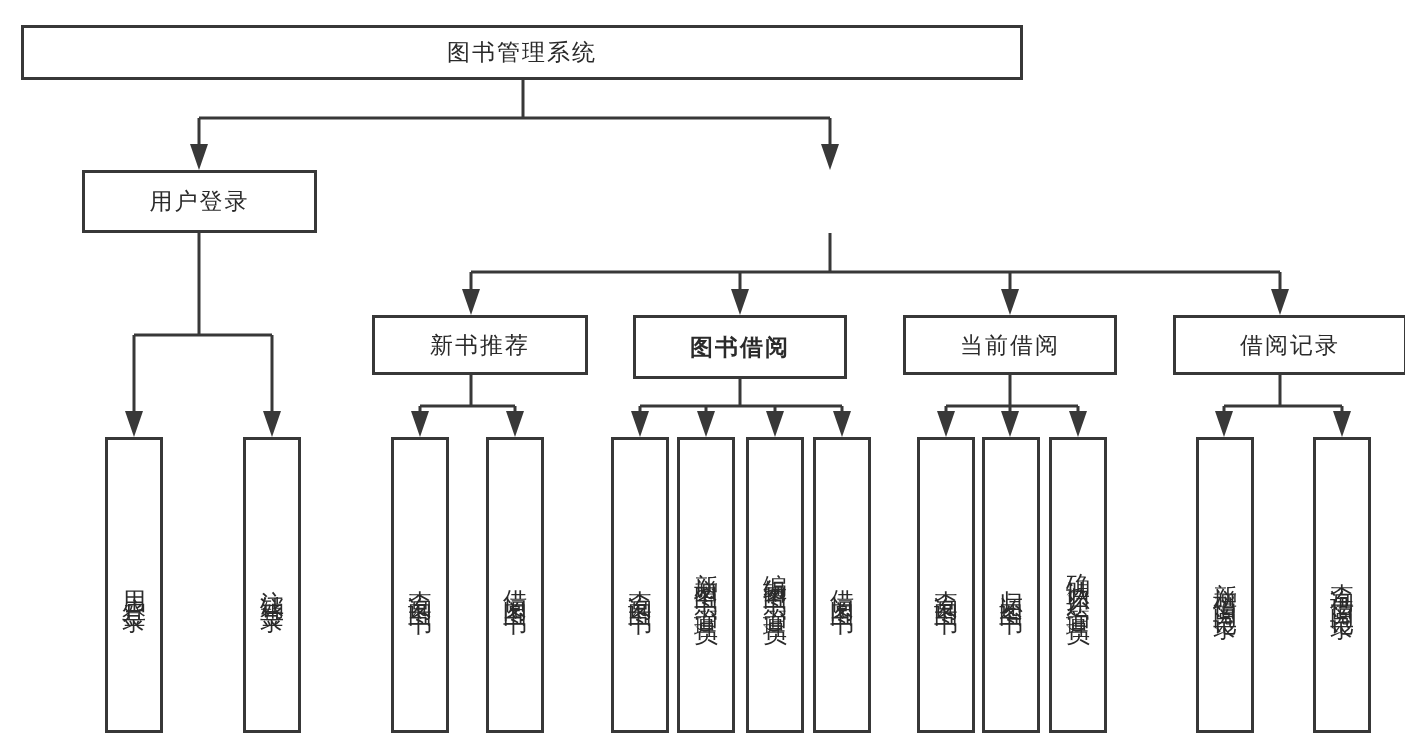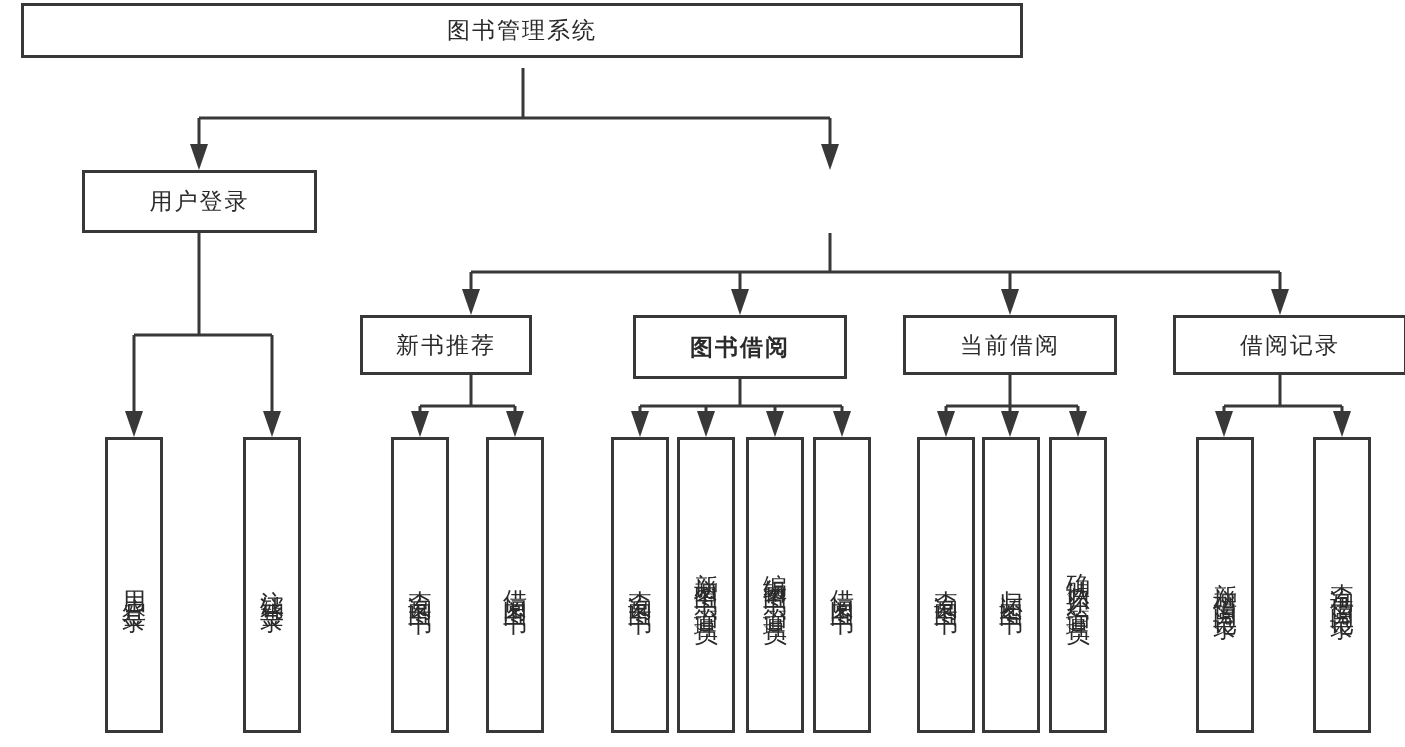--- a/index.html
+++ b/index.html
@@ -36,24 +36,24 @@
   }
   .vlabel {
     writing-mode: vertical-rl;
     text-orientation: mixed;
     font-size: 24px;
     letter-spacing: 7px;
     line-height: 1.0;
     color: #2a2a2a;
   }
   
-  #node-root          { left: 21px;   top: 3px;  width: 1002px; height: 55px; }
+  #node-root          { left: 21px;   top: 25px;  width: 1002px; height: 55px; }
   #node-user-login    { left: 82px;   top: 170px; width: 235px;  height: 63px; }
   #node-book-mgmt     { left: 712px;  top: 170px; width: 235px;  height: 63px; }
-  #node-new-book-rec  { left: 360px;  top: 315px; width: 172px;  height: 60px; }
+  #node-new-book-rec  { left: 372px;  top: 315px; width: 216px;  height: 60px; }
   #node-book-borrow   { left: 633px;  top: 315px; width: 214px;  height: 64px; font-weight: bold; }
   #node-current-borrow{ left: 903px;  top: 315px; width: 214px;  height: 60px; }
   #node-borrow-records{ left: 1173px; top: 315px; width: 234px;  height: 60px; }
   .leaf { top: 437px; width: 58px; height: 296px; }
   #leaf-user-login           { left: 105px; }
   #leaf-logout-login         { left: 243px; }
   #leaf-query-books-rec      { left: 391px; }
   #leaf-borrow-books-rec     { left: 486px; }
   #leaf-query-books-borrow   { left: 611px; }
   #leaf-add-book-admin       { left: 677px; }

